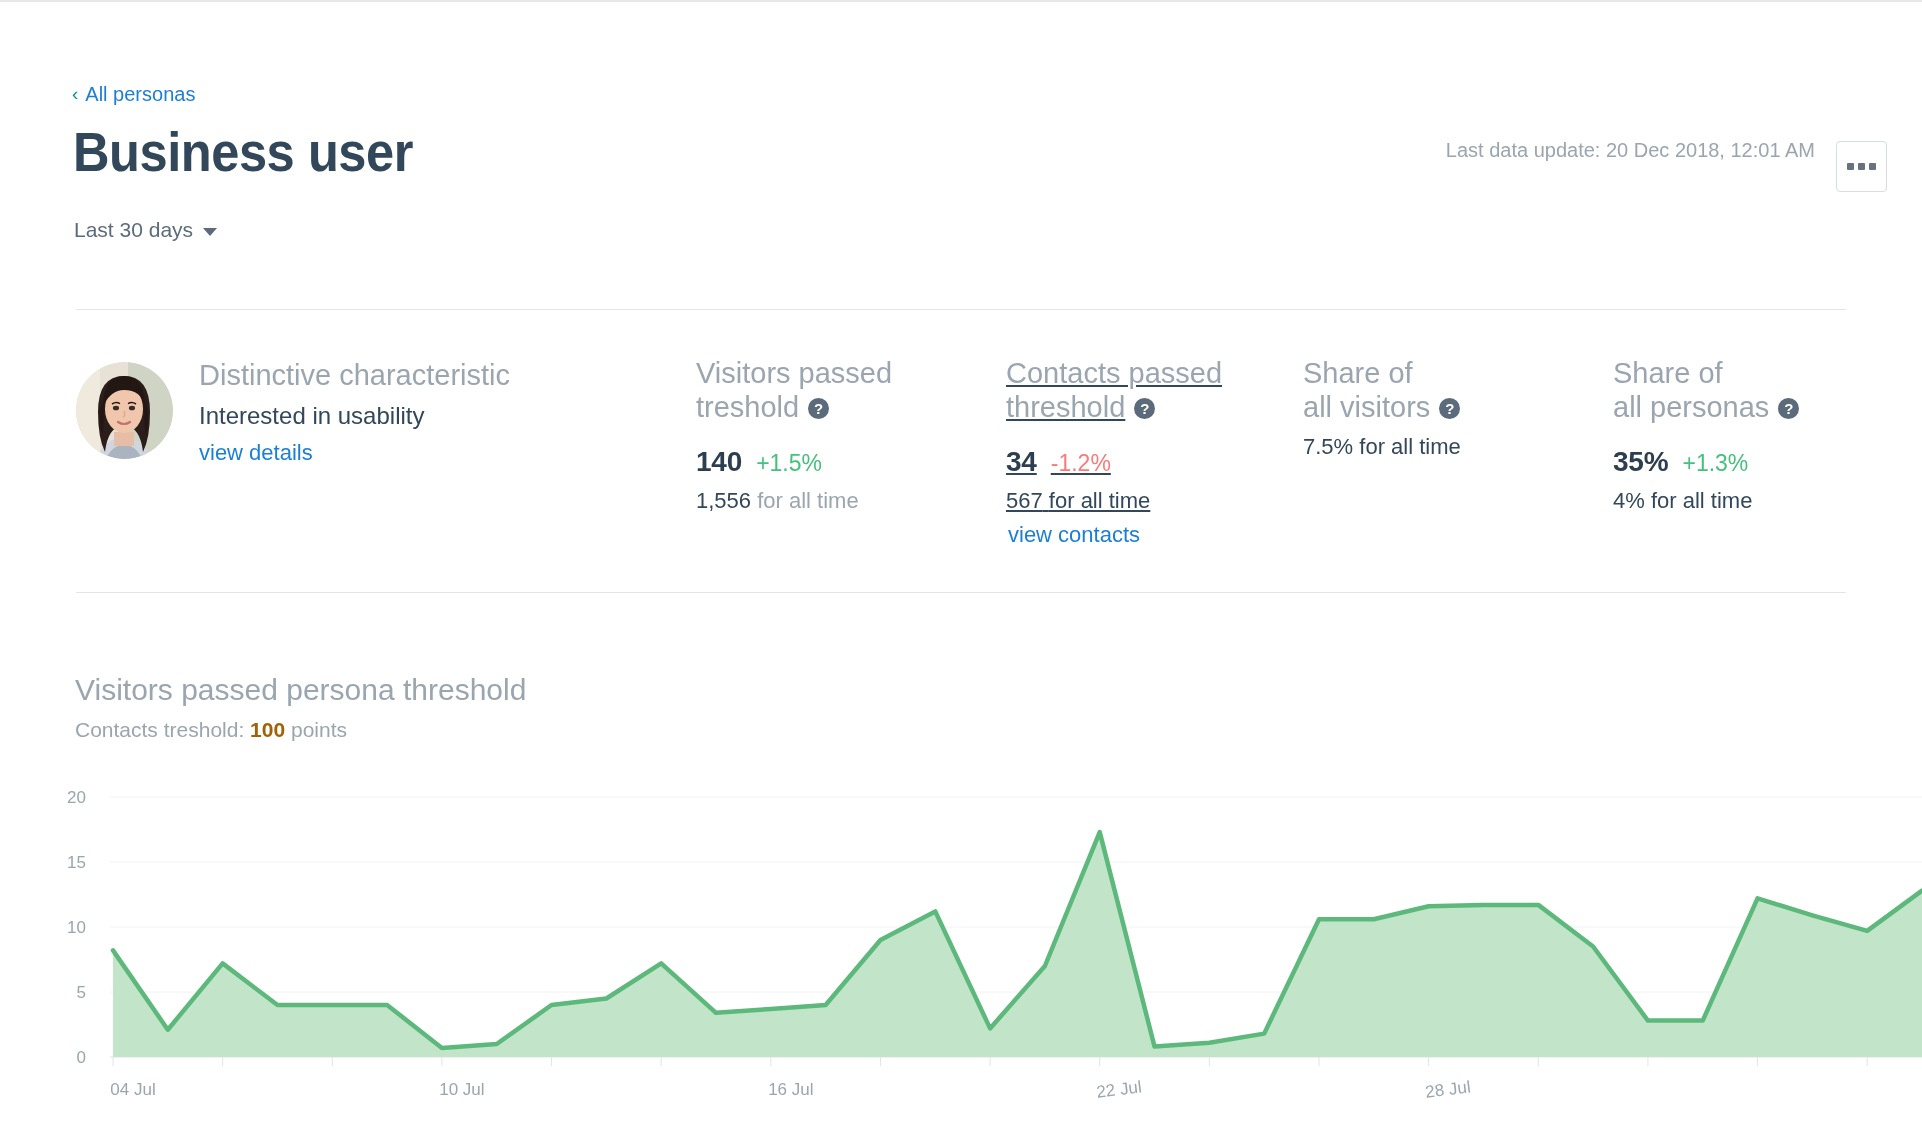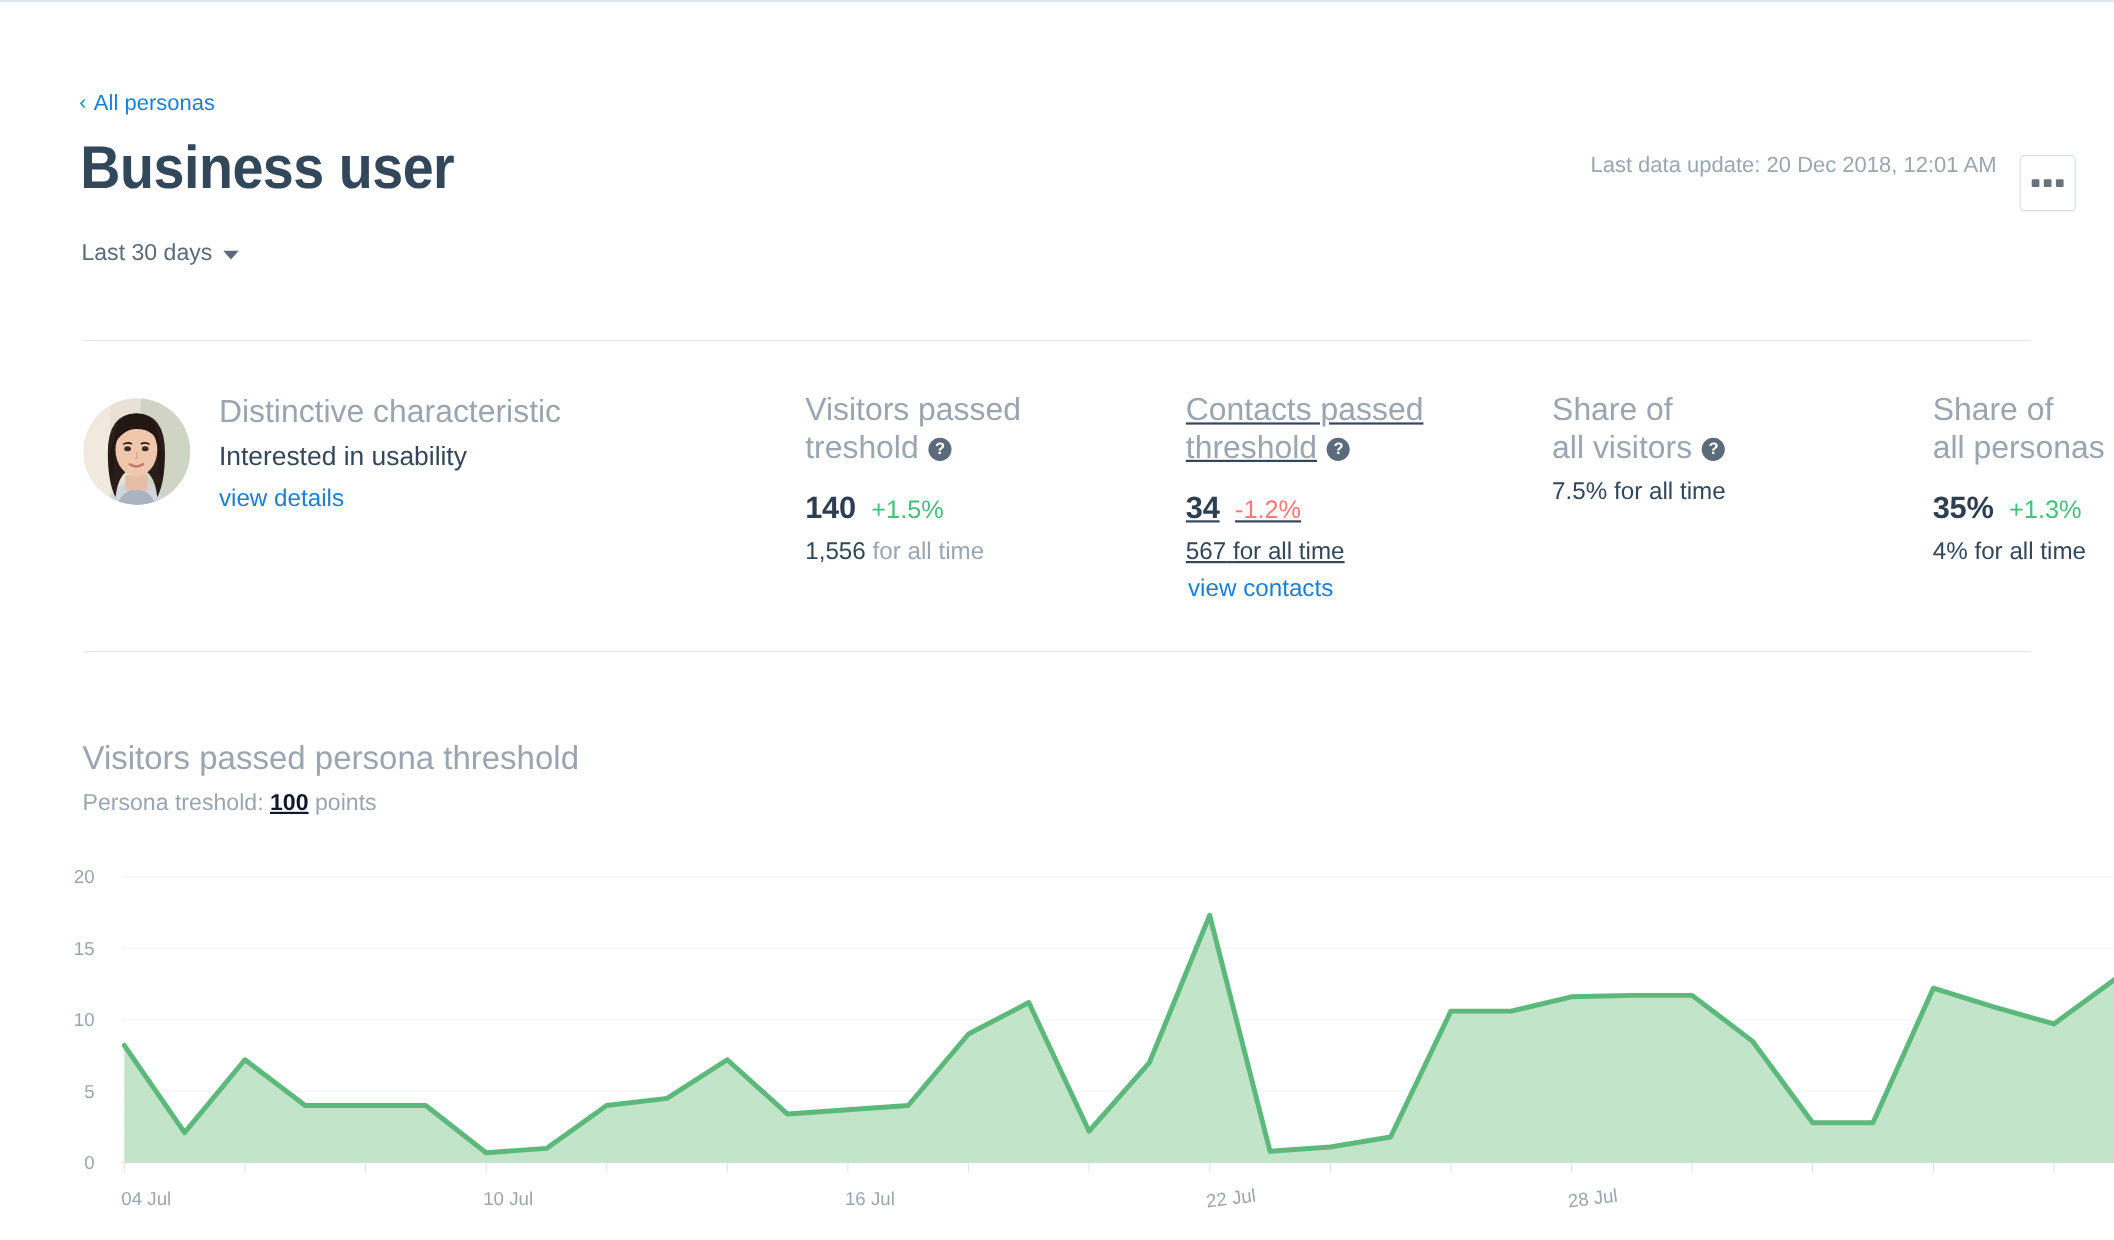--- a/index.html
+++ b/index.html
@@ -96,21 +96,20 @@
   }
   .hr-1 { top: 307px; }
   .hr-2 { top: 590px; }
 
   
   .stats {
     position: absolute;
     left: 76px; right: 50px; top: 355px;
     display: flex;
     align-items: flex-start;
-    gap: 36px;
   }
   .persona-block {
     display: flex; align-items: flex-start; gap: 26px;
     width: 620px;
     flex: 0 0 620px;
   }
   .avatar {
     width: 97px; height: 97px;
     border-radius: 50%;
     overflow: hidden;
@@ -197,21 +196,21 @@
   .chart-title {
     font-size: 30px;
     color: #9aa5b0;
     line-height: 1.1;
   }
   .chart-sub {
     font-size: 21px;
     color: #9aa5b0;
     margin-top: 12px;
   }
-  .chart-sub b { color: #0f172a; font-weight: bold; text-decoration: underline; }
+  .chart-sub b { color: #a16207; font-weight: bold; }
 
   .chart-area {
     position: absolute;
     left: 0; top: 770px;
     width: 1922px; height: 357px;
   }
   .chart-area svg { display: block; }
 </style>
 </head>
 <body>
@@ -349,21 +348,21 @@
       </div>
     </div>
 
   </div>
 
   <div class="hr hr-2"></div>
 
   <div class="chart-head">
     <div class="chart-title">Visitors passed persona threshold</div>
     <div class="chart-sub">
-      <span>Persona treshold:</span>
+      <span>Contacts treshold:</span>
       <b>100</b>
       <span>points</span>
     </div>
   </div>
 
   <div class="chart-area">
     <svg id="chart-svg" width="1922" height="357" viewBox="0 0 1922 357" xmlns="http://www.w3.org/2000/svg">
         <line x1="110" y1="285" x2="1922" y2="285" stroke="#dfe3e7" stroke-width="1"></line>
         <text x="86" y="291" text-anchor="end" font-size="17" fill="#9aa5b0" font-family="&quot;Liberation Sans&quot;, sans-serif">0</text>
         <line x1="110" y1="220" x2="1922" y2="220" stroke="#f0f2f4" stroke-width="1"></line>

